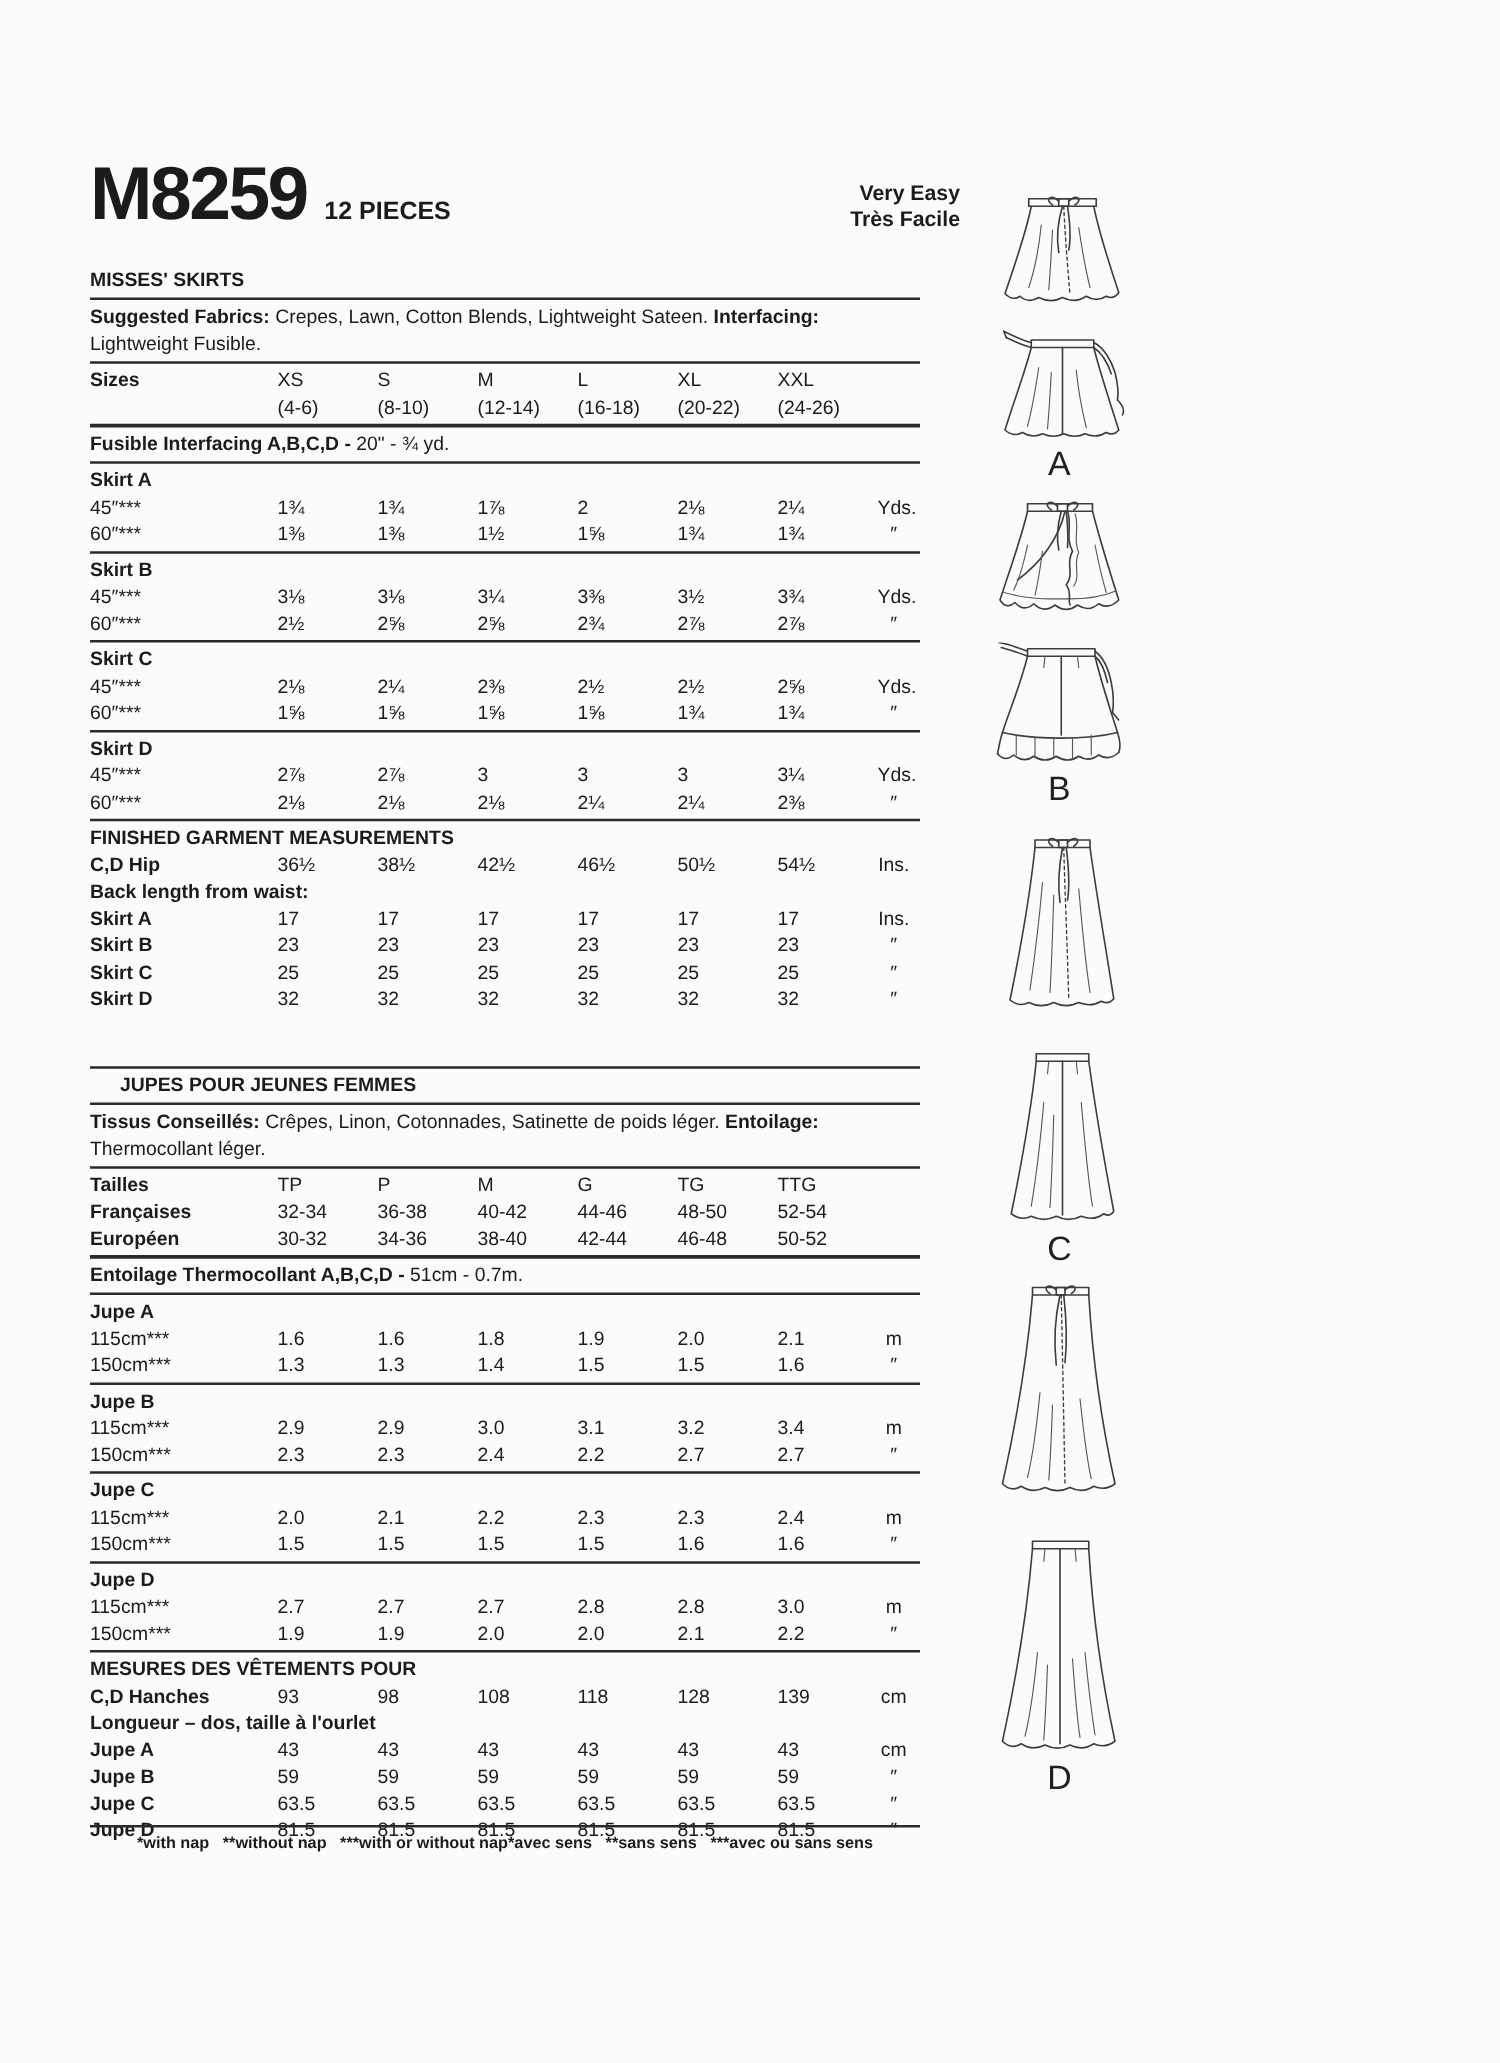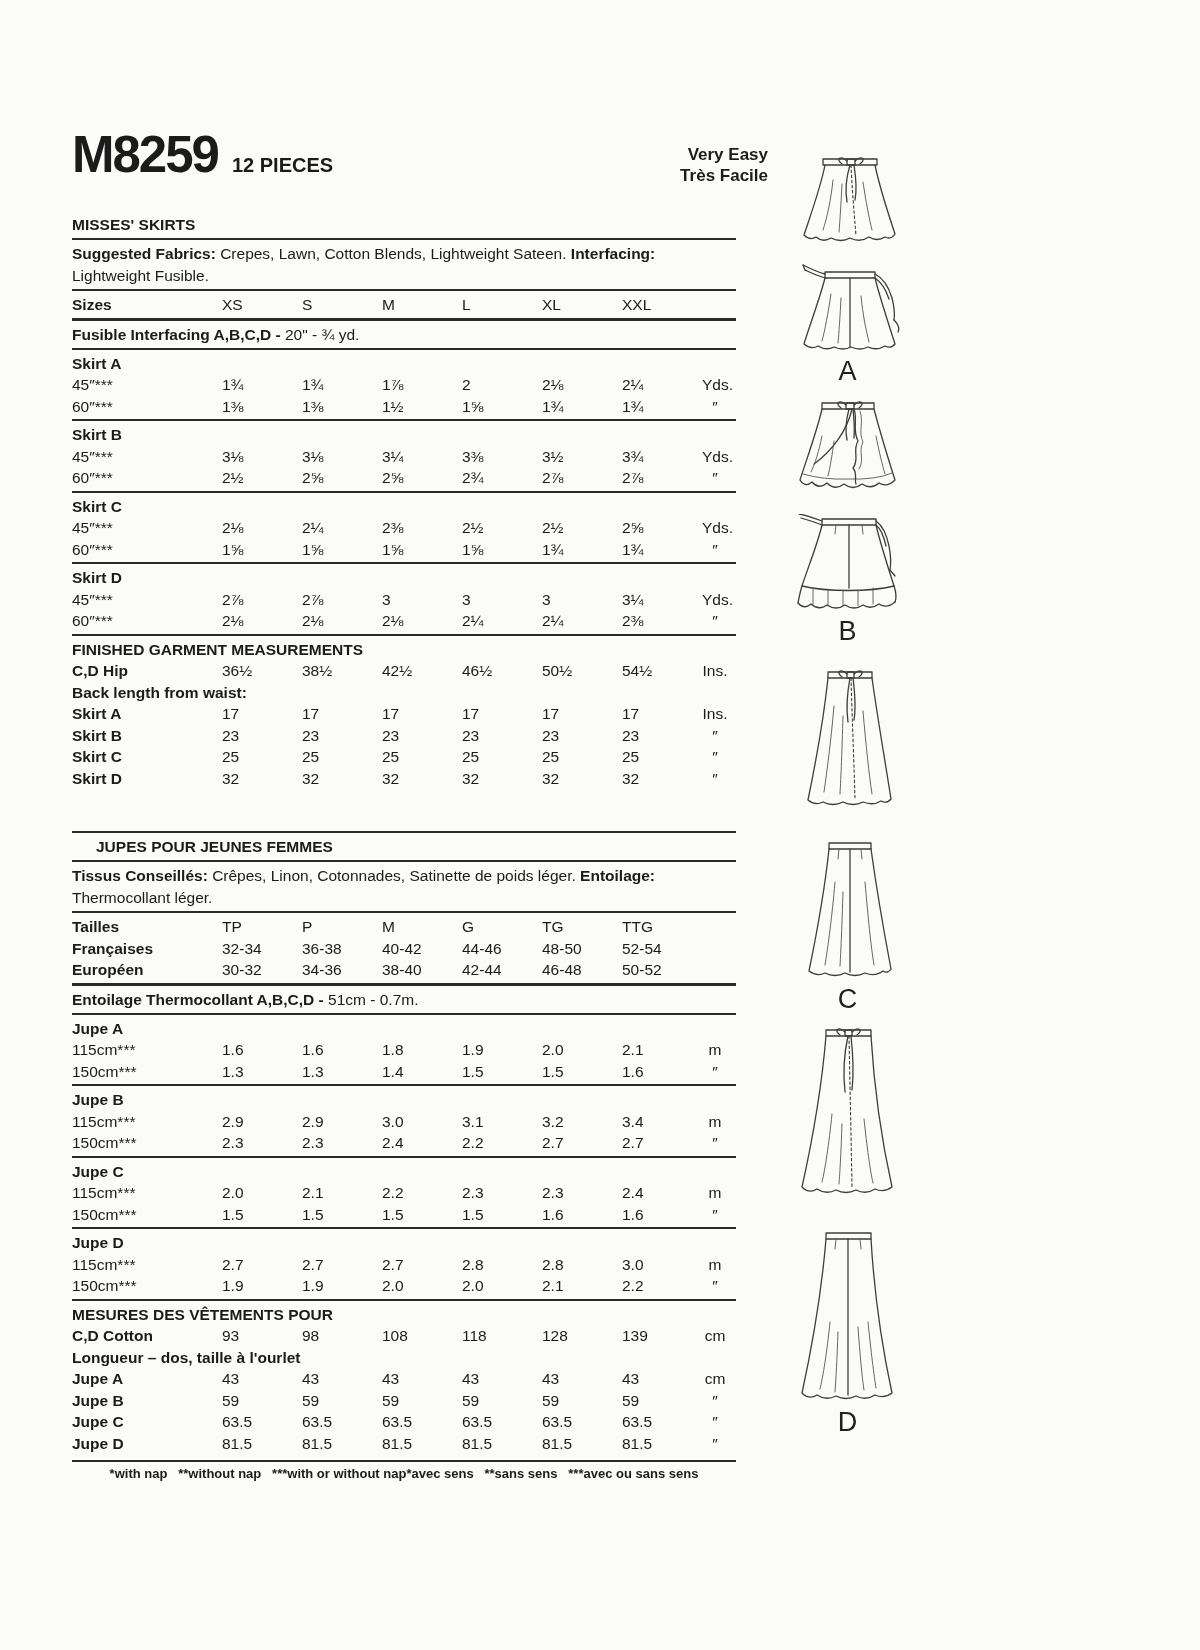--- a/index.html
+++ b/index.html
@@ -5,21 +5,21 @@
   html,body{margin:0;padding:0;}
   body{
     width:1200px;height:1650px;position:relative;overflow:hidden;
     background:#fbfbf9;color:#1b1b1b;
     font-family:"Liberation Sans","DejaVu Sans",sans-serif;
     -webkit-font-smoothing:antialiased;
   }
   .rep{display:contents;}
   .main{position:absolute;left:72px;top:120px;width:664px;}
   .brand-row{display:flex;align-items:baseline;height:78px;}
-  .brand{font-size:51px;font-weight:700;letter-spacing:-2px;line-height:70px;text-align:right;}
+  .brand{font-size:60px;font-weight:700;letter-spacing:-2px;line-height:70px;text-align:right;}
   .pieces{font-size:20px;font-weight:600;margin-left:14px;letter-spacing:0px;}
   .difficulty{position:absolute;left:486px;top:24px;width:210px;text-align:right;
     font-weight:700;font-size:17px;line-height:21px;}
   .sec-title{font-weight:700;font-size:15.5px;line-height:22px;margin-top:16px;}
   .sec-title.fr{margin-top:0;margin-left:24px;}
   .textline{font-size:15.5px;line-height:22px;}
   .textline b{font-weight:700;}
   .rule{height:0;border-top:2px solid #2a2a2a;margin:2px 0 3px 0;}
   .rule3{border-top-width:3px;}
   .row{display:grid;grid-template-columns:150px repeat(6,80px) 1fr;
@@ -77,20 +77,37 @@
       <div class="val">M</div>
     
       <div class="val">L</div>
     
       <div class="val">XL</div>
     
       <div class="val">XXL</div>
     </div>
     <div class="unit"></div>
   </div>
+  <div class="row">
+    <div class="lbl"></div>
+    <div class="rep">
+      <div class="val">(4-6)</div>
+    
+      <div class="val">(8-10)</div>
+    
+      <div class="val">(12-14)</div>
+    
+      <div class="val">(16-18)</div>
+    
+      <div class="val">(20-22)</div>
+    
+      <div class="val">(24-26)</div>
+    </div>
+    <div class="unit"></div>
+  </div>
   <div class="rule rule3"></div>
 
   <div class="textline">
     <b>Fusible Interfacing A,B,C,D - </b><span>20" - ¾ yd.</span>
   </div>
 
   <div class="rep">
     <div>
       <div class="rule"></div>
       <div class="sec-name">Skirt A</div>
@@ -592,21 +609,21 @@
           <div class="unit">″</div>
         </div>
       </div>
     </div>
   </div>
 
   <div class="rule"></div>
   <div class="sec-name">MESURES DES VÊTEMENTS POUR</div>
   <div class="rep">
     <div class="row bb">
-      <div class="lbl">C,D Cotton</div>
+      <div class="lbl">C,D Hanches</div>
       <div class="rep">
         <div class="val">93</div>
       
         <div class="val">98</div>
       
         <div class="val">108</div>
       
         <div class="val">118</div>
       
         <div class="val">128</div>

